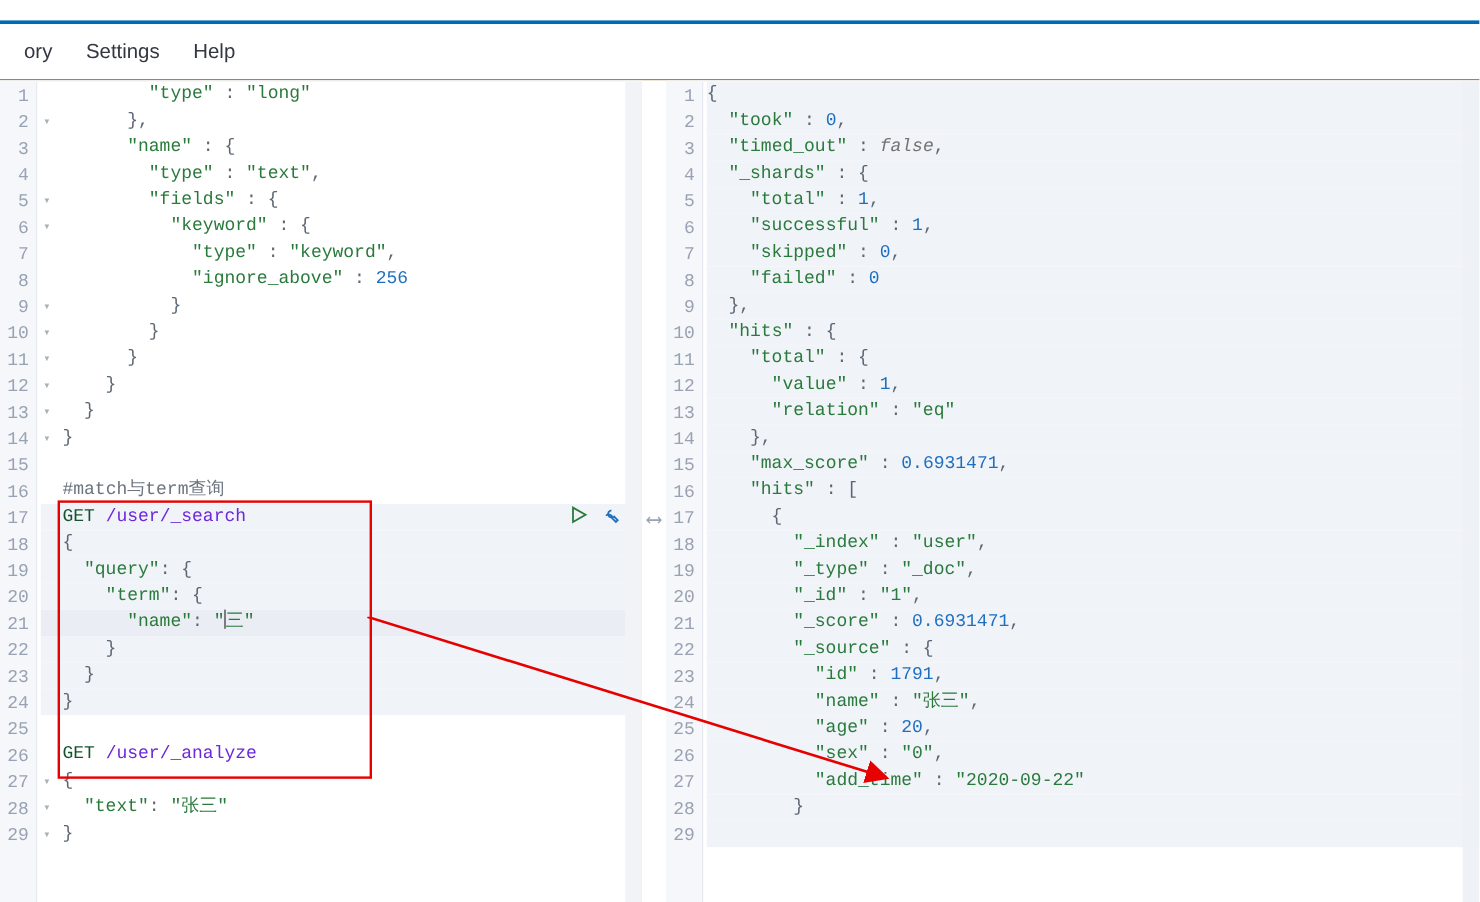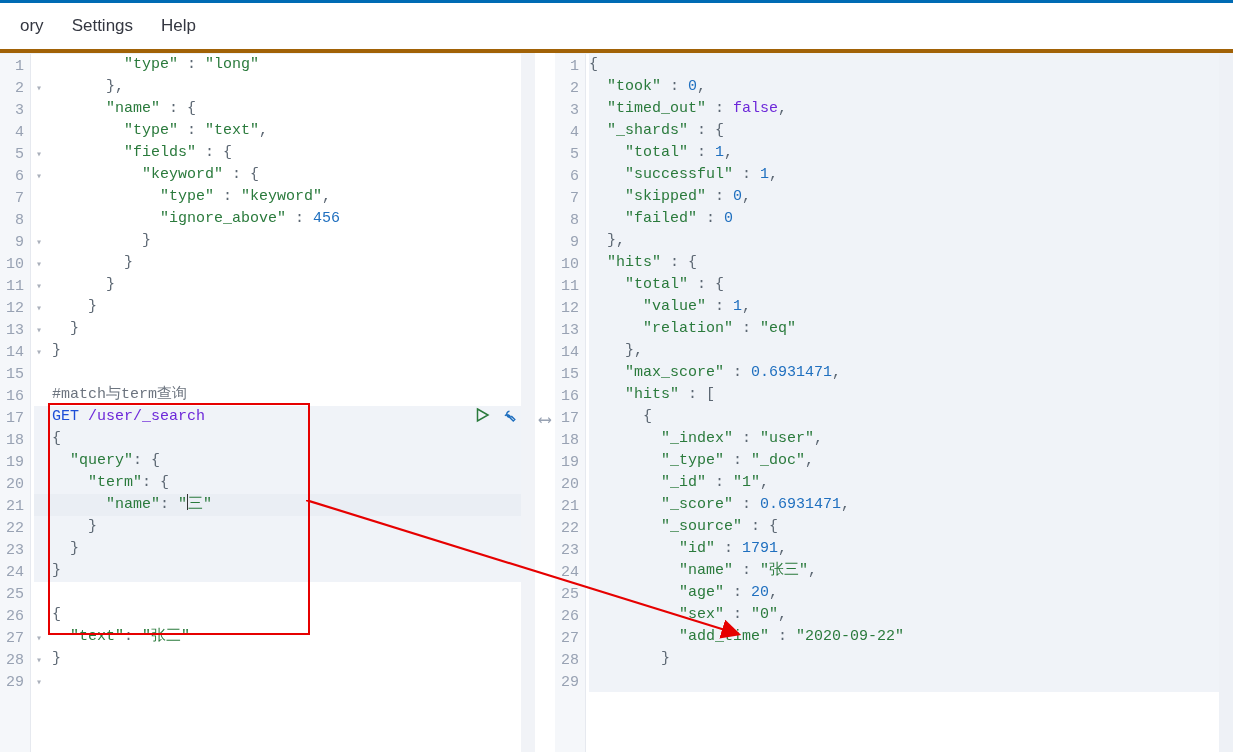--- a/index.html
+++ b/index.html
@@ -7,27 +7,28 @@
     padding: 0;
     font-family: Consolas, Menlo, "Courier New", monospace;
     font-size: 15px;
     background: #fff;
     color: #555;
     overflow: hidden;
   }
   .top-bar {
     height: 46px;
     border-top: 3px solid #006bb4;
-    border-bottom: 4px solid #a16207;
+    border-bottom: 1px solid #a16207;
     display: flex;
     align-items: center;
     padding-left: 6px;
     font-family: -apple-system, "Segoe UI", Arial, sans-serif;
     font-size: 17px;
     color: #343741;
+    margin-top: 17px;
   }
   .top-bar .menu-item {
     padding: 0 14px;
     cursor: pointer;
   }
   .split {
     display: flex;
     height: 705px;
     position: relative;
   }
@@ -112,23 +113,23 @@
     width: 0;
     border-left: 1.5px solid #333;
     height: 16px;
     vertical-align: -2px;
   }
 
   
   .key   { color: #2a7a3c; }   
   .str   { color: #2a7a3c; }   
   .num   { color: #1f6fbf; }   
-  .kw    { color: #6d28d9; }   
+  .kw    { color: #737373; font-style: italic; }   
   .punc  { color: #5c6773; }
-  .method{ color: #1d4ed8; font-weight: 500; }
+  .method{ color: #14532d; font-weight: 500; }
   .path  { color: #6d28d9; }
   .comment{ color: #6c747f; text-align: center; }
 
   
   .req-actions {
     position: absolute;
     right: 18px;
     display: inline-flex;
     gap: 8px;
   }
@@ -169,21 +170,21 @@
   <div class="pane left">
     <div class="gutter" id="gutter-left"><span class="ln">1</span><span class="ln fold">2</span><span class="ln">3</span><span class="ln">4</span><span class="ln fold">5</span><span class="ln fold">6</span><span class="ln">7</span><span class="ln">8</span><span class="ln fold">9</span><span class="ln fold">10</span><span class="ln fold">11</span><span class="ln fold">12</span><span class="ln fold">13</span><span class="ln fold">14</span><span class="ln">15</span><span class="ln">16</span><span class="ln">17</span><span class="ln fold">18</span><span class="ln fold">19</span><span class="ln fold">20</span><span class="ln">21</span><span class="ln">22</span><span class="ln">23</span><span class="ln">24</span><span class="ln">25</span><span class="ln">26</span><span class="ln fold">27</span><span class="ln fold">28</span><span class="ln fold">29</span></div>
     <div class="code-area" id="code-left">
         <span class="cline">          <span class="key">"type"</span><span class="punc"> : </span><span class="str">"long"</span></span>
         <span class="cline">        <span class="punc">},</span></span>
         <span class="cline">        <span class="key">"name"</span><span class="punc"> : {</span></span>
         <span class="cline">          <span class="key">"type"</span><span class="punc"> : </span><span class="str">"text"</span><span class="punc">,</span></span>
         <span class="cline">          <span class="key">"fields"</span><span class="punc"> : {</span></span>
         <span class="cline">            <span class="key">"keyword"</span><span class="punc"> : {</span></span>
         <span class="cline">              <span class="key">"type"</span><span class="punc"> : </span><span class="str">"keyword"</span><span class="punc">,</span></span>
-        <span class="cline">              <span class="key">"ignore_above"</span><span class="punc"> : </span><span class="num">456</span></span>
+        <span class="cline">              <span class="key">"ignore_above"</span><span class="punc"> : </span><span class="num">256</span></span>
         <span class="cline">            <span class="punc">}</span></span>
         <span class="cline">          <span class="punc">}</span></span>
         <span class="cline">        <span class="punc">}</span></span>
         <span class="cline">      <span class="punc">}</span></span>
         <span class="cline">    <span class="punc">}</span></span>
         <span class="cline">  <span class="punc">}</span></span>
         <span class="cline"></span>
         <span class="cline">  <span class="comment">#match与term查询</span></span>
         <span class="cline hl-block">  <span class="method">GET</span><span class="path"> /user/_search</span><span class="req-actions"><svg viewBox="0 0 24 24" fill="none" stroke="#2a7a3c" stroke-width="2">
               <polygon points="6,4 20,12 6,20" fill="none"></polygon>
@@ -191,20 +192,21 @@
               <path d="M14 7a4 4 0 1 0 3 7l4 4-2 2-4-4a4 4 0 0 0-7-3"></path>
             </svg></span></span>
         <span class="cline hl-block">  <span class="punc">{</span></span>
         <span class="cline hl-block">    <span class="key">"query"</span><span class="punc">: {</span></span>
         <span class="cline hl-block">      <span class="key">"term"</span><span class="punc">: {</span></span>
         <span class="cline hl-block cursor-line">        <span class="key">"name"</span><span class="punc">: </span><span class="str">"<span class="cursor"></span>三"</span></span>
         <span class="cline hl-block">      <span class="punc">}</span></span>
         <span class="cline hl-block">    <span class="punc">}</span></span>
         <span class="cline hl-block">  <span class="punc">}</span></span>
         <span class="cline"></span>
+        <span class="cline">  <span class="method">GET</span><span class="path"> /user/_analyze</span></span>
         <span class="cline">  <span class="punc">{</span></span>
         <span class="cline">    <span class="key">"text"</span><span class="punc">: </span><span class="str">"张三"</span></span>
         <span class="cline">  <span class="punc">}</span></span>
       </div>
     <div class="scrollbar"></div>
   </div>
 
   <div class="divider">
     <span>⟷</span>
   </div>

